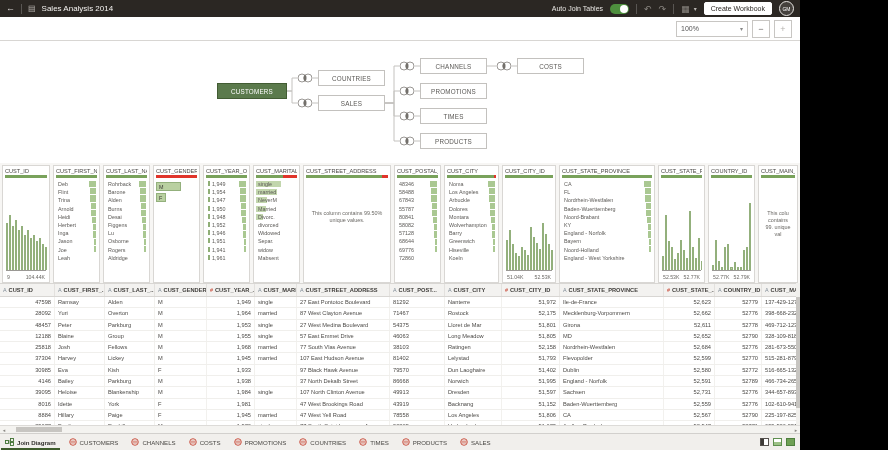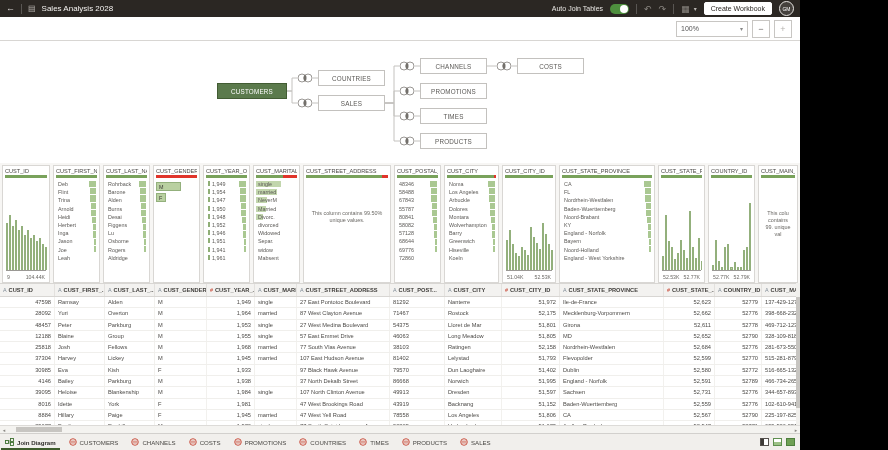--- a/index.html
+++ b/index.html
@@ -87,21 +87,21 @@
 </head>
 <body>
 
 <div id="stage">
 <div id="app">
 
   <div class="topbar">
     <span class="tb-ic">←</span>
     <span class="tb-divider"></span>
     <span class="wb-icon">▤</span>
-    <span class="tb-title">Sales Analysis 2028</span>
+    <span class="tb-title">Sales Analysis 2014</span>
     <div class="tb-right">
       <span class="ajt-label">Auto Join Tables</span>
       <span class="toggle"></span>
       <span class="tb-divider"></span>
       <span class="muted">↶</span>
       <span class="muted">↷</span>
       <span class="tb-divider"></span>
       <span class="muted">▦</span>
       <span class="save-caret">▾</span>
       <button class="cw-btn">Create Workbook</button>

